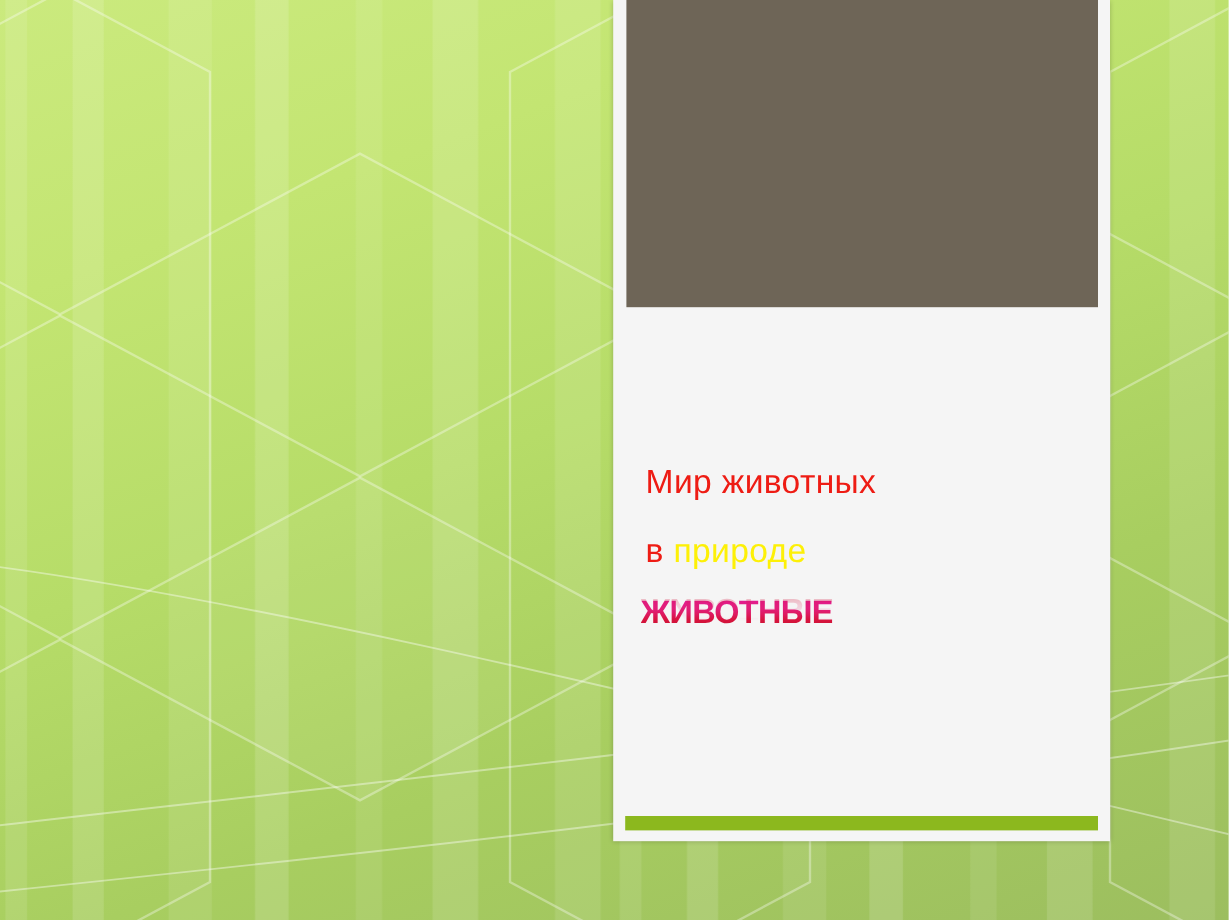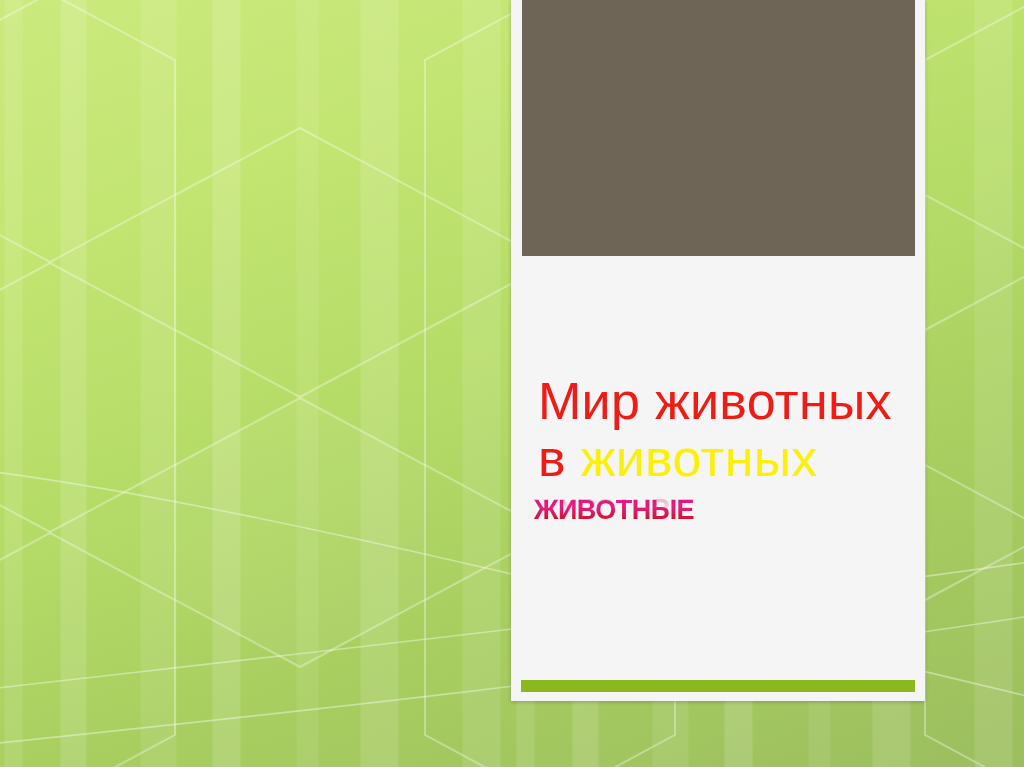--- a/index.html
+++ b/index.html
@@ -81,21 +81,21 @@
 
   
   .title-block {
     position: absolute;
     left: 538px;
     top: 373px;
     width: 380px;
   }
 
   .title-line {
-    font-size: 52px;
+    font-size: 28px;
     line-height: 57px;
     font-weight: 400;
     letter-spacing: 0.3px;
     white-space: nowrap;
     font-family: "Liberation Sans", sans-serif;
   }
   .t-red    { color: #ee1c14; }
   .t-yellow { color: #fdf007; }
 
   
@@ -174,21 +174,21 @@
   </div>
 
   <div class="card"></div>
 
   <div class="photo-panel"></div>
 
   <div class="accent-bar"></div>
 
   <div class="title-block">
     <div class="title-line t-red">Мир животных</div>
-    <div class="title-line"><span class="t-red">в </span><span class="t-yellow">животных</span></div>
+    <div class="title-line"><span class="t-red">в </span><span class="t-yellow">природе</span></div>
   </div>
 
   <div class="wordart-wrap">
     <div class="wordart">ЖИВОТНЫЕ</div>
     <div class="wordart wordart-reflection">ЖИВОТНЫЕ</div>
   </div>
 
 </div>
 
 </body></html>

